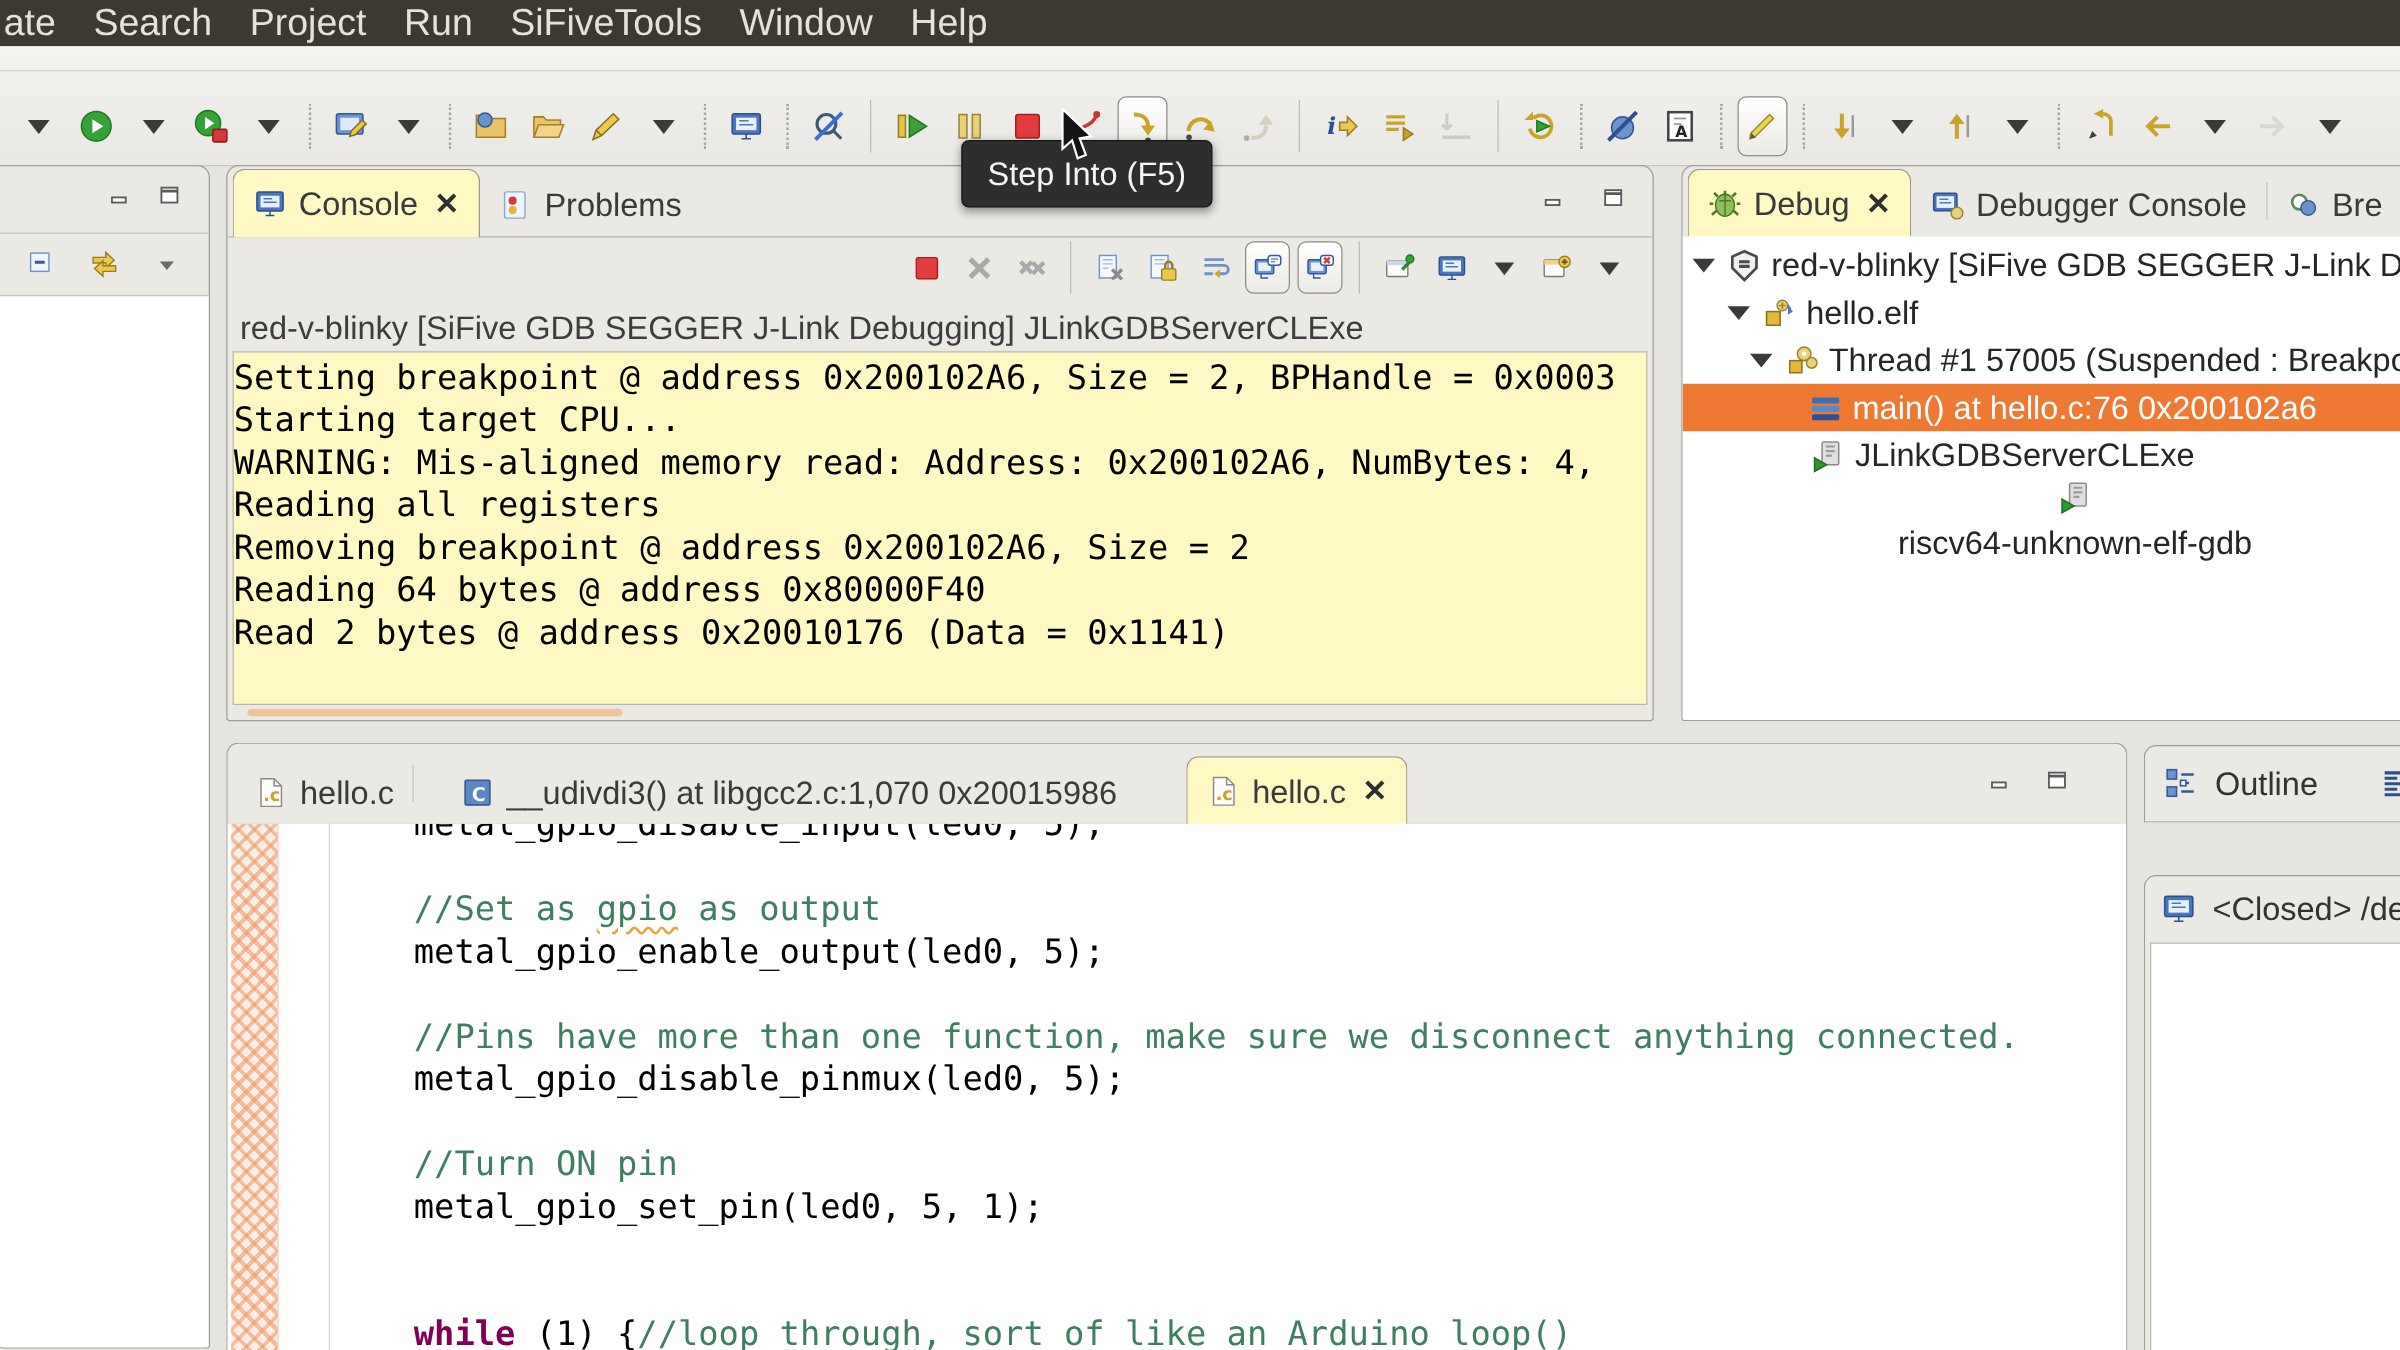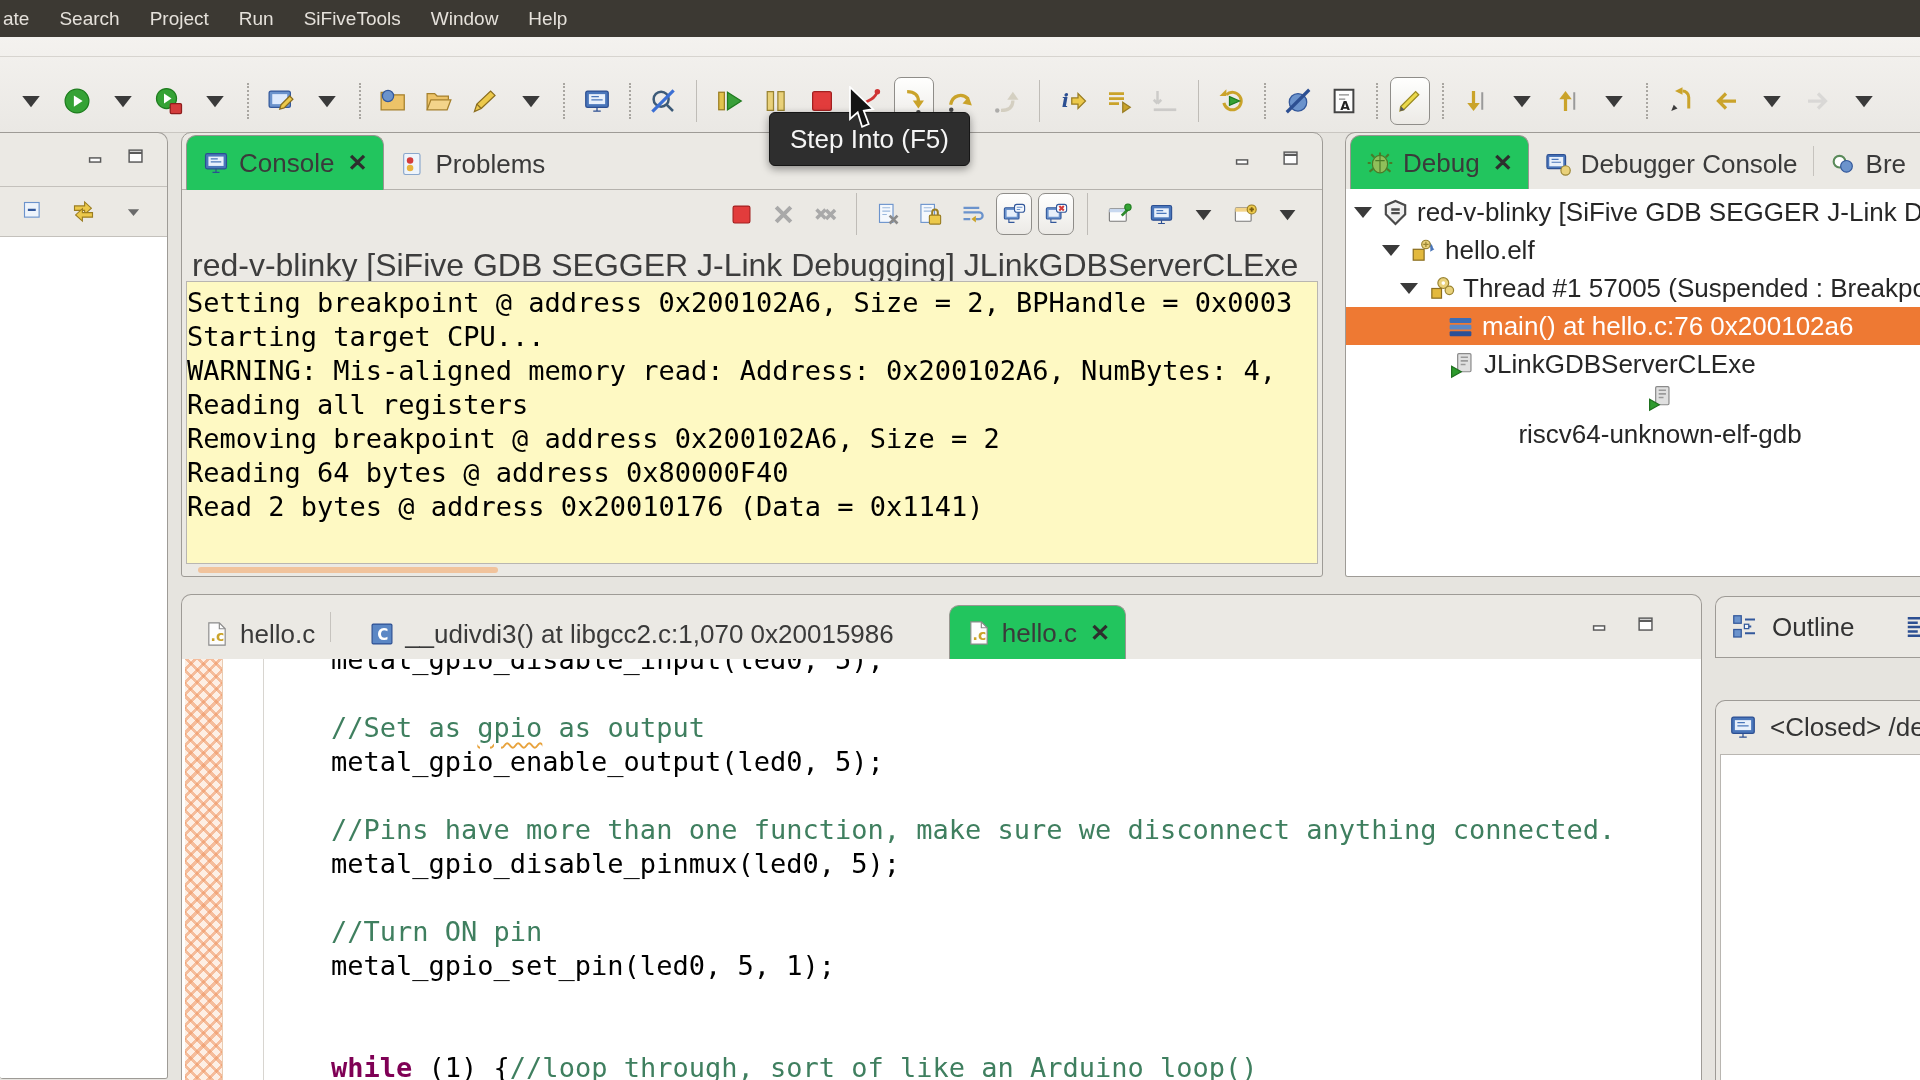--- a/index.html
+++ b/index.html
@@ -2,21 +2,21 @@
 <html style="--sel: #EE7933; --seltext: #FFFFFF; --comment: #3F7F5F; --keyword: #7F0055; --squig: #E8A33D; --tooltipbg: #2E2E2E; --menubg: #3C3933;"><head>
 <meta charset="utf-8">
 <style>
   html,body{margin:0;padding:0;}
   body{width:1920px;height:1080px;overflow:hidden;background:#E6E4DF;
        font-family:"Liberation Sans", sans-serif;-webkit-font-smoothing:antialiased;}
   #screen{position:relative;width:1920px;height:1080px;overflow:hidden;}
 
   
   #menubar{position:absolute;left:0;top:0;width:1920px;height:37px;background:var(--menubg,#3C3933);
-           color:#E5E1DB;display:flex;align-items:center;font-size:19px;}
+           color:#E5E1DB;display:flex;align-items:center;font-size:30px;}
   .menu-item{padding:0 15px;height:37px;display:flex;align-items:center;cursor:default;}
   .menu-item:first-child{padding-left:3px;}
 
   
   #toolbar{position:absolute;left:0;top:37px;width:1920px;height:95px;
            background:linear-gradient(#F4F2EF,#EAE8E4);border-bottom:1px solid #C9C6C1;}
   #toolbar .tb-line{position:absolute;left:0;top:19px;width:100%;height:1px;background:#D7D4CF;}
   #toolbar-row{position:absolute;left:8px;bottom:4px;display:flex;align-items:center;height:54px;}
   .tbtn{width:38px;height:46px;display:flex;align-items:center;justify-content:center;
         border:1px solid transparent;border-radius:7px;margin:0 3px;flex:none;}
@@ -28,39 +28,39 @@
   .sep-dots{width:0;border-left:2px dotted #A9A6A1;height:36px;margin:0 9px;flex:none;}
   .sep-line{width:0;border-left:1px solid #BFBCB7;height:42px;margin:0 10px;flex:none;}
 
   
   .panel{position:absolute;background:#EBE9E4;border:1px solid #9E9B96;
          border-radius:10px 10px 3px 3px;overflow:hidden;box-sizing:border-box;}
   .tab-row{display:flex;align-items:flex-end;height:56px;border-bottom:1px solid #B5B2AD;
            padding-left:4px;position:relative;}
   .tab{display:flex;align-items:center;gap:9px;height:50px;padding:0 15px;font-size:26px;
        color:#3a3a3a;white-space:nowrap;flex:none;}
-  .tab.active{background:#22c55e;border:1px solid #999691;border-bottom:none;
+  .tab.active{background:#fef9c3;border:1px solid #999691;border-bottom:none;
               border-radius:10px 10px 0 0;height:54px;margin-bottom:-1px;}
   .tab-sep{width:1px;height:30px;background:#C6C3BE;align-self:center;flex:none;}
   .tab .icon svg{width:28px;height:28px;}
   .tab-close{font-size:24px;font-weight:bold;margin-left:4px;color:#2e2e2e;}
   .icon{display:inline-flex;align-items:center;justify-content:center;}
   .wbtn{position:absolute;width:26px;height:24px;display:flex;align-items:center;justify-content:center;}
   .wbtn svg{width:22px;height:22px;}
 
   
   #left-panel{left:0;top:132px;width:168px;height:947px;border-left:none;border-radius:0 10px 3px 3px;}
   #left-head{position:relative;height:53px;border-bottom:1px solid #C4C1BC;}
   #left-toolbar{position:relative;height:49px;display:flex;align-items:center;padding-left:12px;gap:8px;}
   #left-content{position:absolute;top:103px;left:0;right:0;bottom:0;background:#fff;border-top:1px solid #C4C1BC;}
 
   
   #console-panel{left:181px;top:132px;width:1142px;height:445px;}
   #console-toolbar{position:absolute;top:58px;right:14px;height:46px;display:flex;align-items:center;}
-  #console-process-label{position:absolute;top:114px;left:10px;right:6px;font-size:32px;color:#3d3d3d;
+  #console-process-label{position:absolute;top:114px;left:10px;right:6px;font-size:26px;color:#3d3d3d;
                          white-space:nowrap;overflow:hidden;}
   #console-output-box{position:absolute;top:148px;left:4px;right:4px;bottom:12px;background:#fef9c3;
                       border:1px solid #B9B6B1;padding:4px 0;overflow:hidden;}
   .console-line{font-family:"DejaVu Sans Mono", monospace;font-size:27px;line-height:34px;
                 white-space:pre;color:#000;}
   #console-scroll-hint{position:absolute;left:16px;bottom:3px;width:300px;height:6px;
                        background:#F2BC8F;border-radius:3px;opacity:.85;}
 
   
   #debug-panel{left:1345px;top:132px;width:575px;height:445px;border-right:none;border-radius:10px 0 0 3px;}

